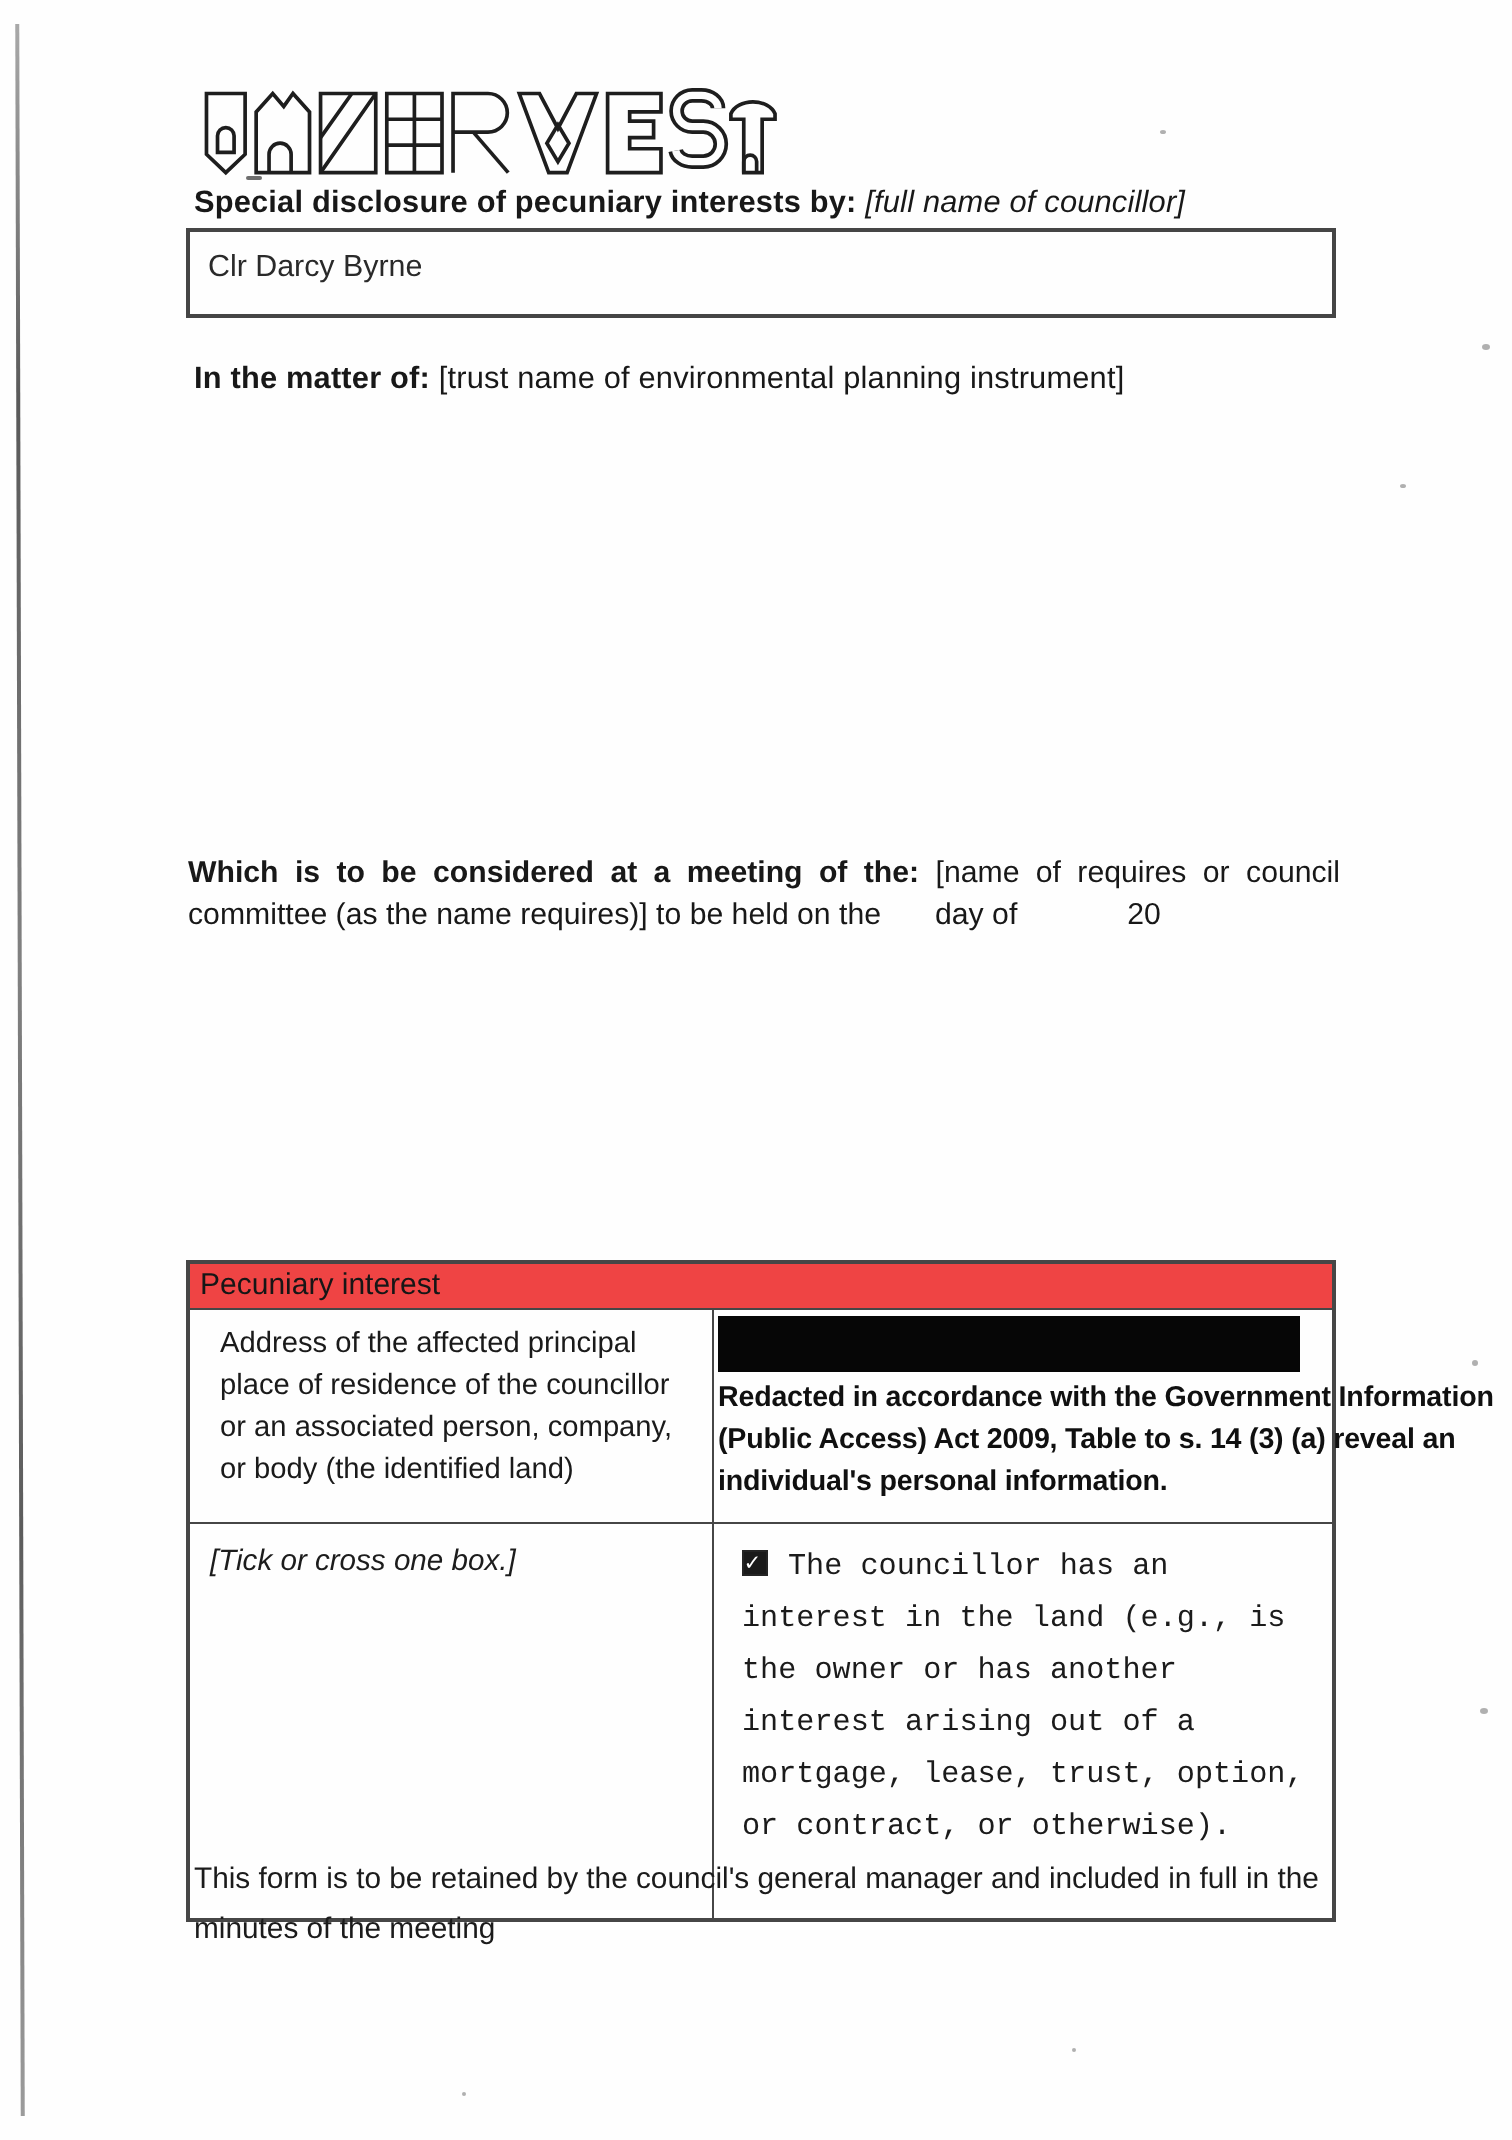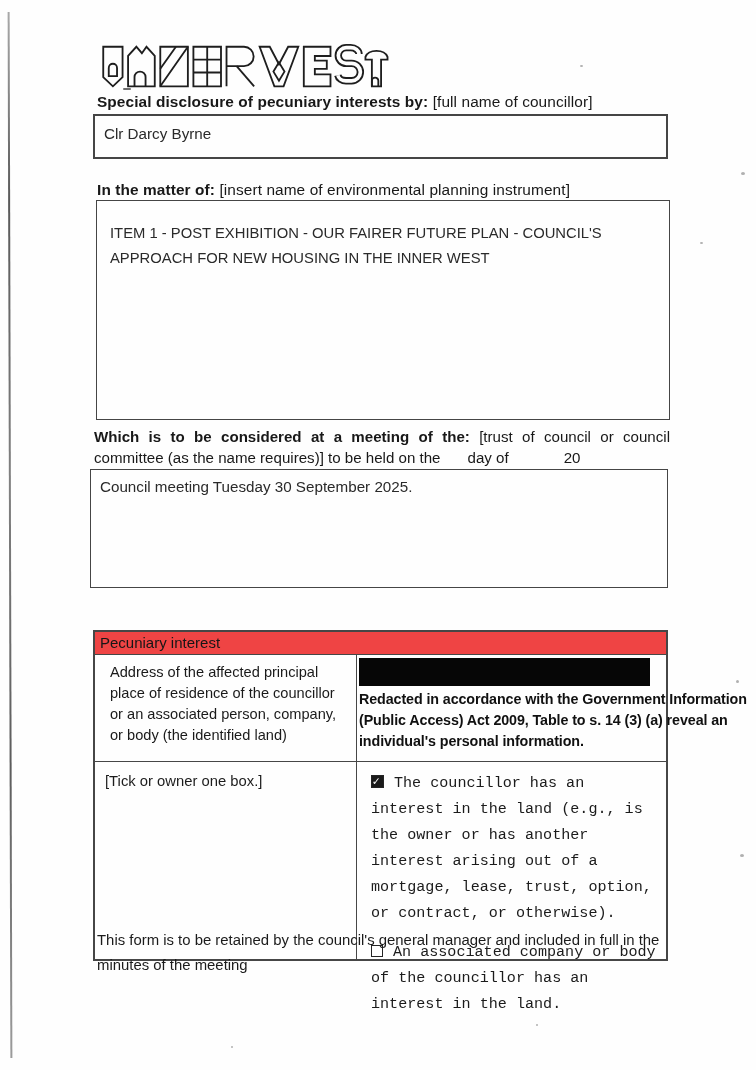--- a/index.html
+++ b/index.html
@@ -30,21 +30,21 @@
   .dash-a { position: absolute; left: 123px; top: 88px; width: 8px; height: 2px; background: #4a4a4a; opacity: .8; border-radius: 1px; }
 
   
   .logo { position: absolute; left: 97px; top: 44px; width: 294px; height: 46px; }
   .logo svg { width: 100%; height: 100%; }
   .sr-only { position: absolute; width: 1px; height: 1px; overflow: hidden; clip-path: inset(50%); white-space: nowrap; }
 
   
   .label { position: absolute; left: 97px; font-size: 15.4px; letter-spacing: .1px; color: #181818; }
   .b { font-weight: bold; }
-  .hint-italic { }
+  .hint-italic { font-style: italic; }
   .lab-councillor { top: 93px; width: 575px; }
   .lab-matter { top: 181px; width: 575px; }
 
   
   .box { position: absolute; border: 2px solid #454545; background: transparent; }
   .box-councillor { left: 93px; top: 114px; width: 575px; height: 45px; }
   .box-matter     { left: 96px; top: 200px; width: 574px; height: 220px; border-width: 1.8px; }
   .box-meeting    { left: 90px; top: 469px; width: 578px; height: 119px; border-width: 1.8px; }
   .box .val { color: #2a2a2a; }
   .box-councillor .val { padding: 9px 10px 0 9px; font-size: 15.2px; }
@@ -137,60 +137,51 @@
   <div class="label lab-councillor">
     <span class="b">Special disclosure of pecuniary interests by:</span>
     <span class="hint-italic">[full name of councillor]</span>
   </div>
   <div class="box box-councillor">
     <div class="val">Clr Darcy Byrne</div>
   </div>
 
   <div class="label lab-matter">
     <span class="b">In the matter of:</span>
-    <span>[insert name of environmental planning instrument]</span>
-  </div>
-  <div class="box box-matter">
-    <div class="val">ITEM 1 - POST EXHIBITION - OUR FAIRER FUTURE PLAN - COUNCIL'S APPROACH FOR NEW HOUSING IN THE INNER WEST</div>
+    <span>[trust name of environmental planning instrument]</span>
   </div>
 
   <div class="meeting-para">
     <div class="line1">
       <span class="b">Which is to be considered at a meeting of the:</span>
-      <span>[trust of council or council</span>
+      <span>[name of requires or council</span>
     </div>
     <div class="line2">
       <span>committee (as the name requires)] to be held on the</span><span class="sp-gap1"></span><span>day of</span><span class="sp-gap2"></span><span>20</span>
     </div>
-  </div>
-  <div class="box box-meeting">
-    <div class="val">Council meeting Tuesday 30 September 2025.</div>
   </div>
 
   <div class="ptable">
     <div class="thead">Pecuniary interest</div>
 
     <div class="trow row-address">
       <div class="tleft">Address of the affected principal place of residence of the councillor or an associated person, company, or body (the identified land)</div>
       <div class="tright">
         <div class="redaction-bar"></div>
         <div class="redaction-note">Redacted in accordance with the Government Information (Public Access) Act 2009, Table to s. 14 (3) (a) reveal an individual's personal information.</div>
       </div>
     </div>
 
     <div class="trow row-rel">
       <div class="tleft">
-        <div class="hint-italic">[Tick or owner one box.]</div>
+        <div class="hint-italic">[Tick or cross one box.]</div>
       </div>
       <div class="tright opts">
         <div class="opt">
           <span class="cb checked"></span><span>The councillor has an interest in the land (e.g., is the owner or has another interest arising out of a mortgage, lease, trust, option, or contract, or otherwise).</span>
-        </div>
-        <div class="opt">
-          <span class="cb"></span><span>An associated company or body of the councillor has an interest in the land.</span>
         </div>
       </div>
     </div>
   </div>
 
   <div class="footer">This form is to be retained by the council's general manager and included in full in the minutes of the meeting</div>
 
 </div>
 
 </body></html>

